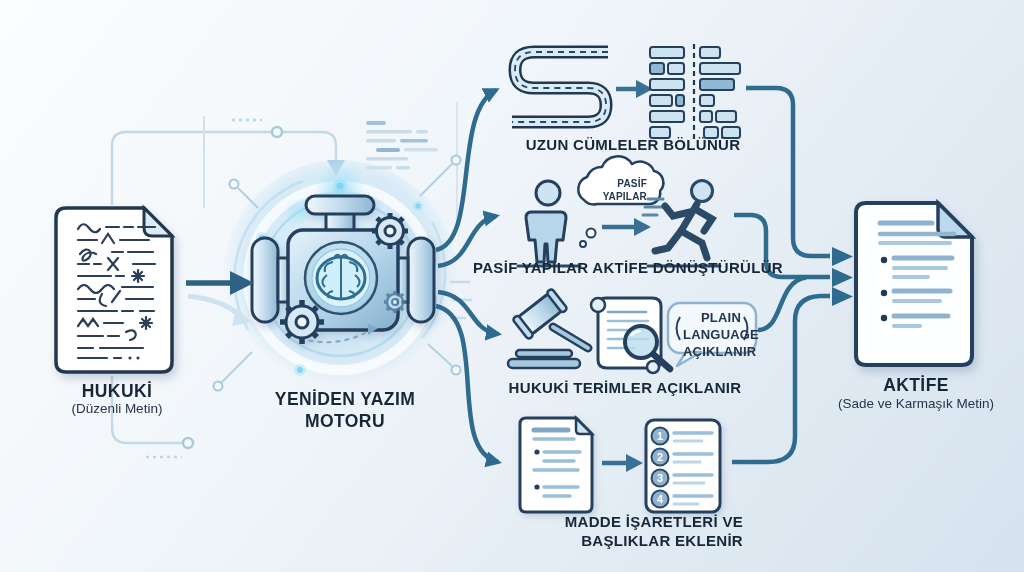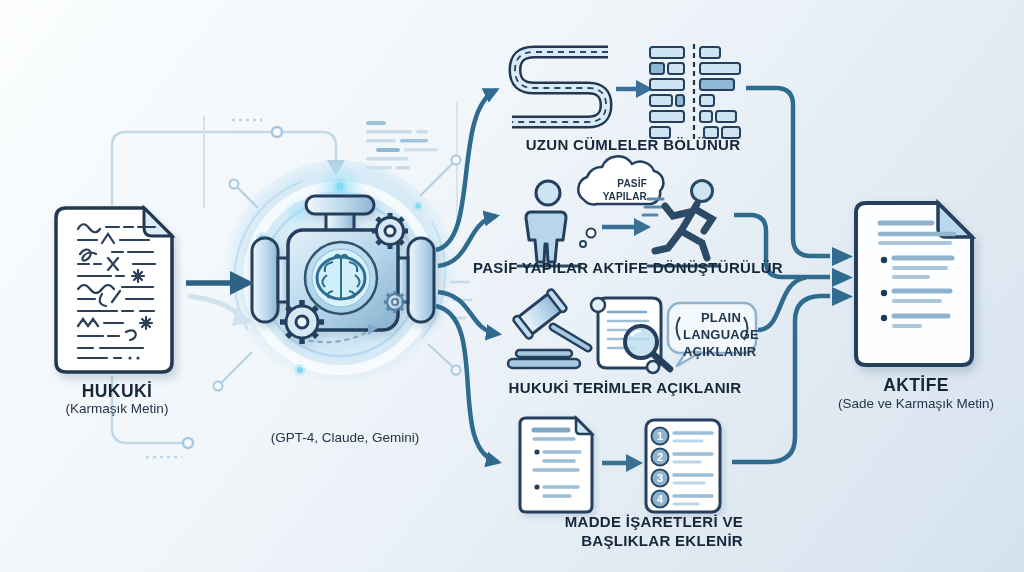--- a/index.html
+++ b/index.html
@@ -415,23 +415,23 @@
       <line x1="894" y1="291" x2="950" y2="291" stroke="#8fb3cf" stroke-width="5"></line>
       <line x1="894" y1="301" x2="940" y2="301" stroke="#a9c7dd" stroke-width="4"></line>
       <circle cx="884" cy="318" r="3.2" fill="#1f3a54"></circle>
       <line x1="894" y1="316" x2="948" y2="316" stroke="#8fb3cf" stroke-width="5"></line>
       <line x1="894" y1="326" x2="920" y2="326" stroke="#a9c7dd" stroke-width="4"></line>
     </g>
   </g>
 </svg>
 
 <div class="label node-title" style="left:117px;top:381px;">HUKUKİ</div>
-<div class="node-sub" style="left:117px;top:401px;">(Karmaşık Metin)</div>
-
-<div class="node-sub" style="left:345px;top:430px;">(GPT-4, Claude, Gemini)</div>
+<div class="node-sub" style="left:117px;top:401px;">(Düzenli Metin)</div>
+
+<div class="label node-title engine-title" style="left:345px;top:389px;">YENİDEN YAZIM MOTORU</div>
 
 <div class="label branch-label" style="left:633px;top:136px;">UZUN CÜMLELER BÖLÜNÜR</div>
 <div class="label branch-label" style="left:625px;top:379px;">HUKUKİ TERİMLER AÇIKLANIR</div>
 <div class="label branch-label" style="left:628px;top:259px;">PASİF YAPILAR AKTİFE DÖNÜŞTÜRÜLÜR</div>
 <div class="label branch-label wrap" style="left:625px;top:513px;text-align:right;">MADDE İŞARETLERİ VE BAŞLIKLAR EKLENİR</div>
 
 <div class="bubble-text thought-text" style="left:589px;top:178px;">PASİF YAPILAR</div>
 <div class="bubble-text speech-text" style="left:683px;top:310px;">PLAIN LANGUAGE AÇIKLANIR</div>
 
 <div class="label node-title" style="left:916px;top:375px;">AKTİFE</div>

